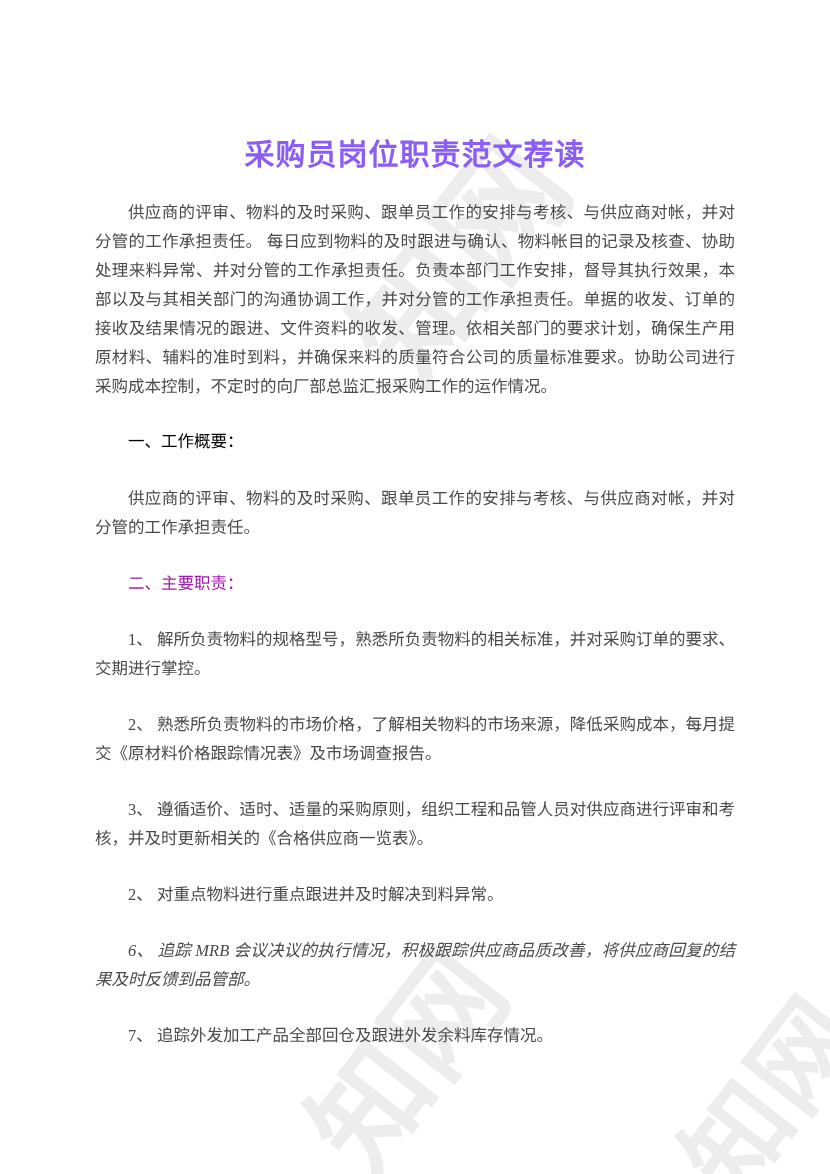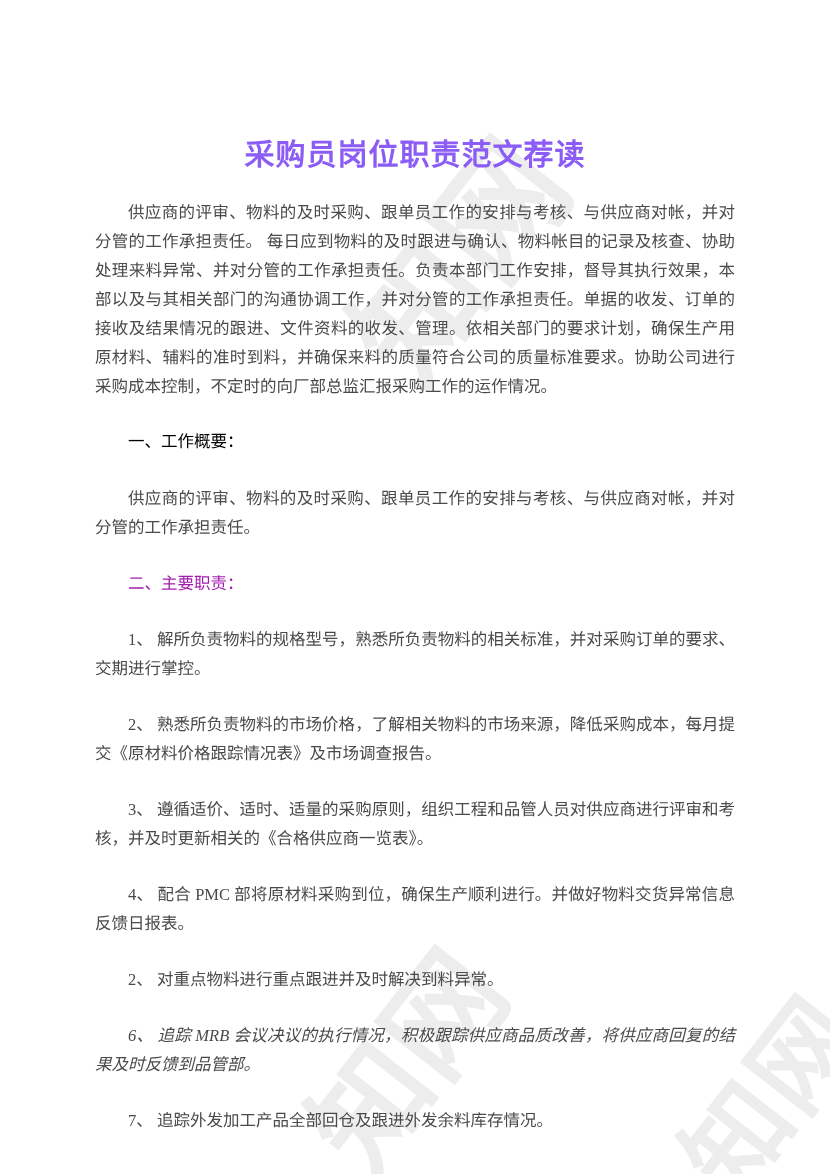--- a/index.html
+++ b/index.html
@@ -114,21 +114,20 @@
     <h1 class="doc-title" style="color: #8b5cf6; margin-top: 41px;">采购员岗位职责范文荐读</h1>
 
     <div class="body-block">
       <p class="para" style="color: rgb(74, 74, 74);">供应商的评审、物料的及时采购、跟单员工作的安排与考核、与供应商对帐，并对分管的工作承担责任。 每日应到物料的及时跟进与确认、物料帐目的记录及核查、协助处理来料异常、并对分管的工作承担责任。负责本部门工作安排，督导其执行效果，本部以及与其相关部门的沟通协调工作，并对分管的工作承担责任。单据的收发、订单的接收及结果情况的跟进、文件资料的收发、管理。依相关部门的要求计划，确保生产用原材料、辅料的准时到料，并确保来料的质量符合公司的质量标准要求。协助公司进行采购成本控制，不定时的向厂部总监汇报采购工作的运作情况。</p>
       <p class="para section-heading" style="color: #000000; font-family: Liberation Mono, monospace;">一、工作概要：</p>
       <p class="para" style="color: rgb(74, 74, 74);">供应商的评审、物料的及时采购、跟单员工作的安排与考核、与供应商对帐，并对分管的工作承担责任。</p>
       <p class="para section-heading" style="color: #a21caf;">二、主要职责：</p>
       <p class="para" style="color: rgb(74, 74, 74);">1、 解所负责物料的规格型号，熟悉所负责物料的相关标准，并对采购订单的要求、交期进行掌控。</p>
       <p class="para" style="color: rgb(74, 74, 74);">2、 熟悉所负责物料的市场价格，了解相关物料的市场来源，降低采购成本，每月提交《原材料价格跟踪情况表》及市场调查报告。</p>
       <p class="para" style="color: rgb(74, 74, 74);">3、 遵循适价、适时、适量的采购原则，组织工程和品管人员对供应商进行评审和考核，并及时更新相关的《合格供应商一览表》。</p>
-      <p class="para" style="color: rgb(74, 74, 74);">4、 配合 PMC 部将原材料采购到位，确保生产顺利进行。并做好物料交货异常信息反馈日报表。</p>
       <p class="para" style="color: rgb(74, 74, 74);">2、 对重点物料进行重点跟进并及时解决到料异常。</p>
       <p class="para" style="color: rgb(74, 74, 74); font-style: italic;">6、 追踪 MRB 会议决议的执行情况，积极跟踪供应商品质改善，将供应商回复的结果及时反馈到品管部。</p>
       <p class="para" style="color: rgb(74, 74, 74);">7、 追踪外发加工产品全部回仓及跟进外发余料库存情况。</p>
 
     </div>
 
   </div>
 </div>
 
 </body></html>

